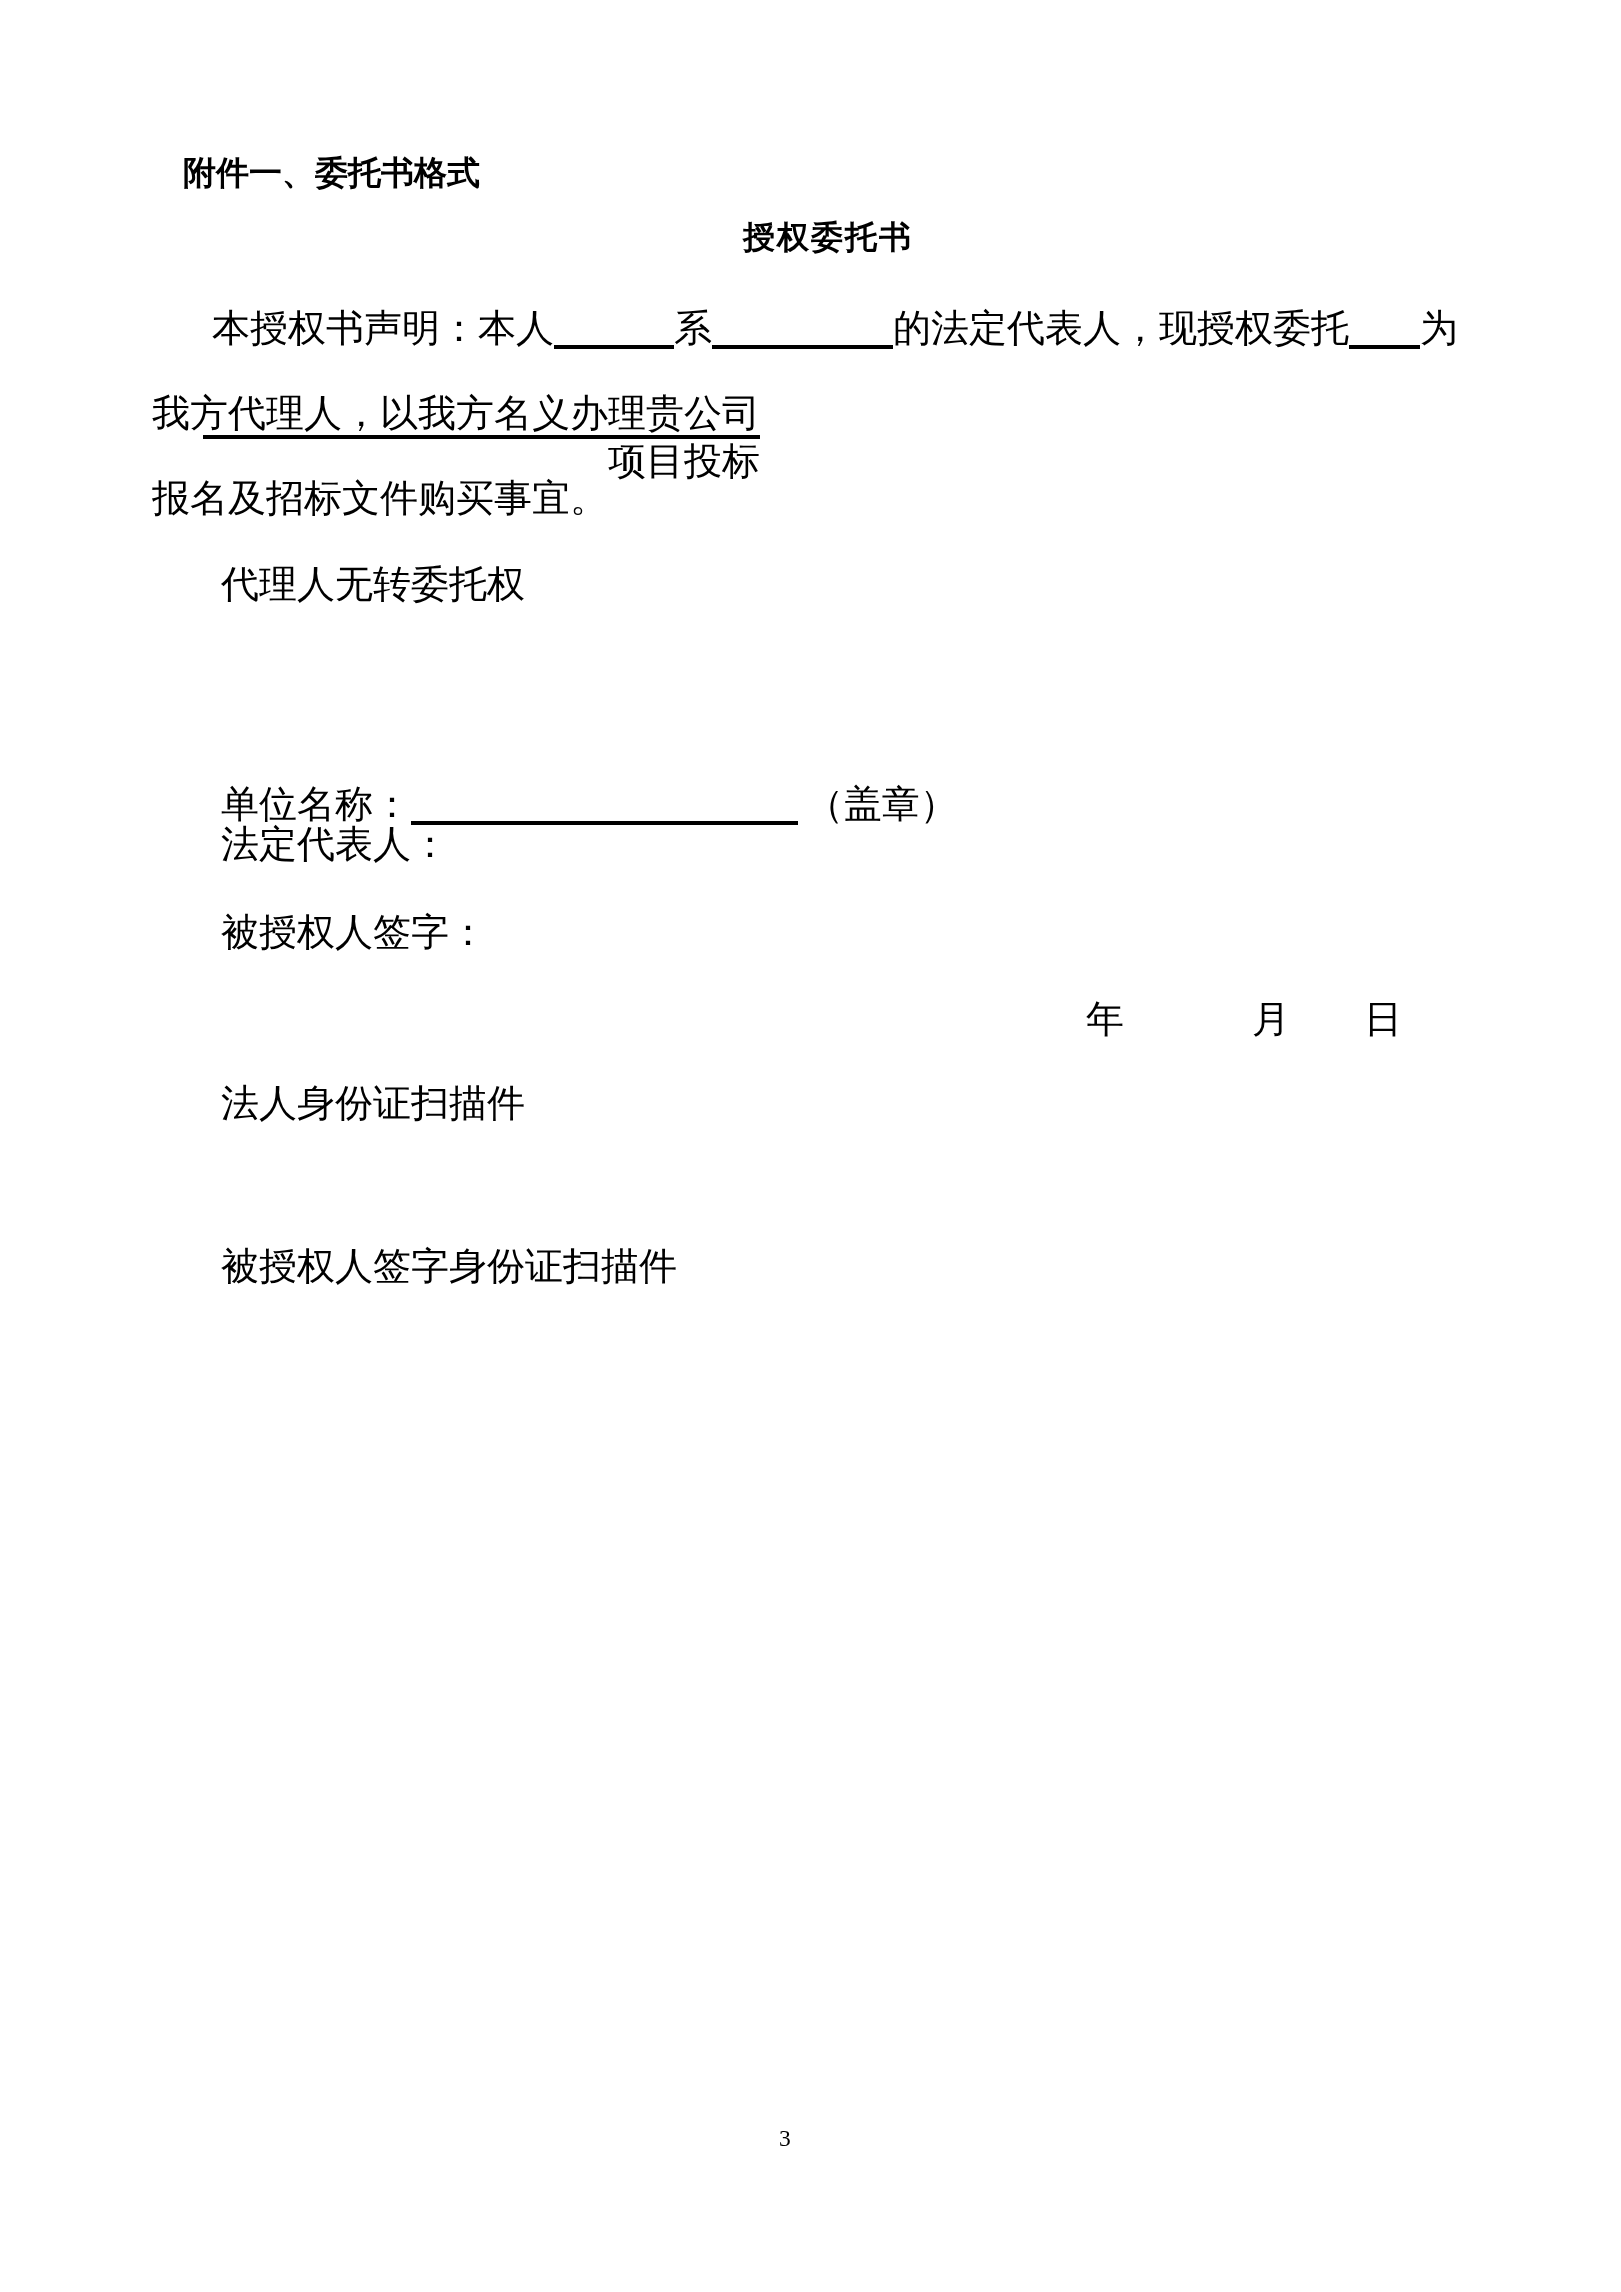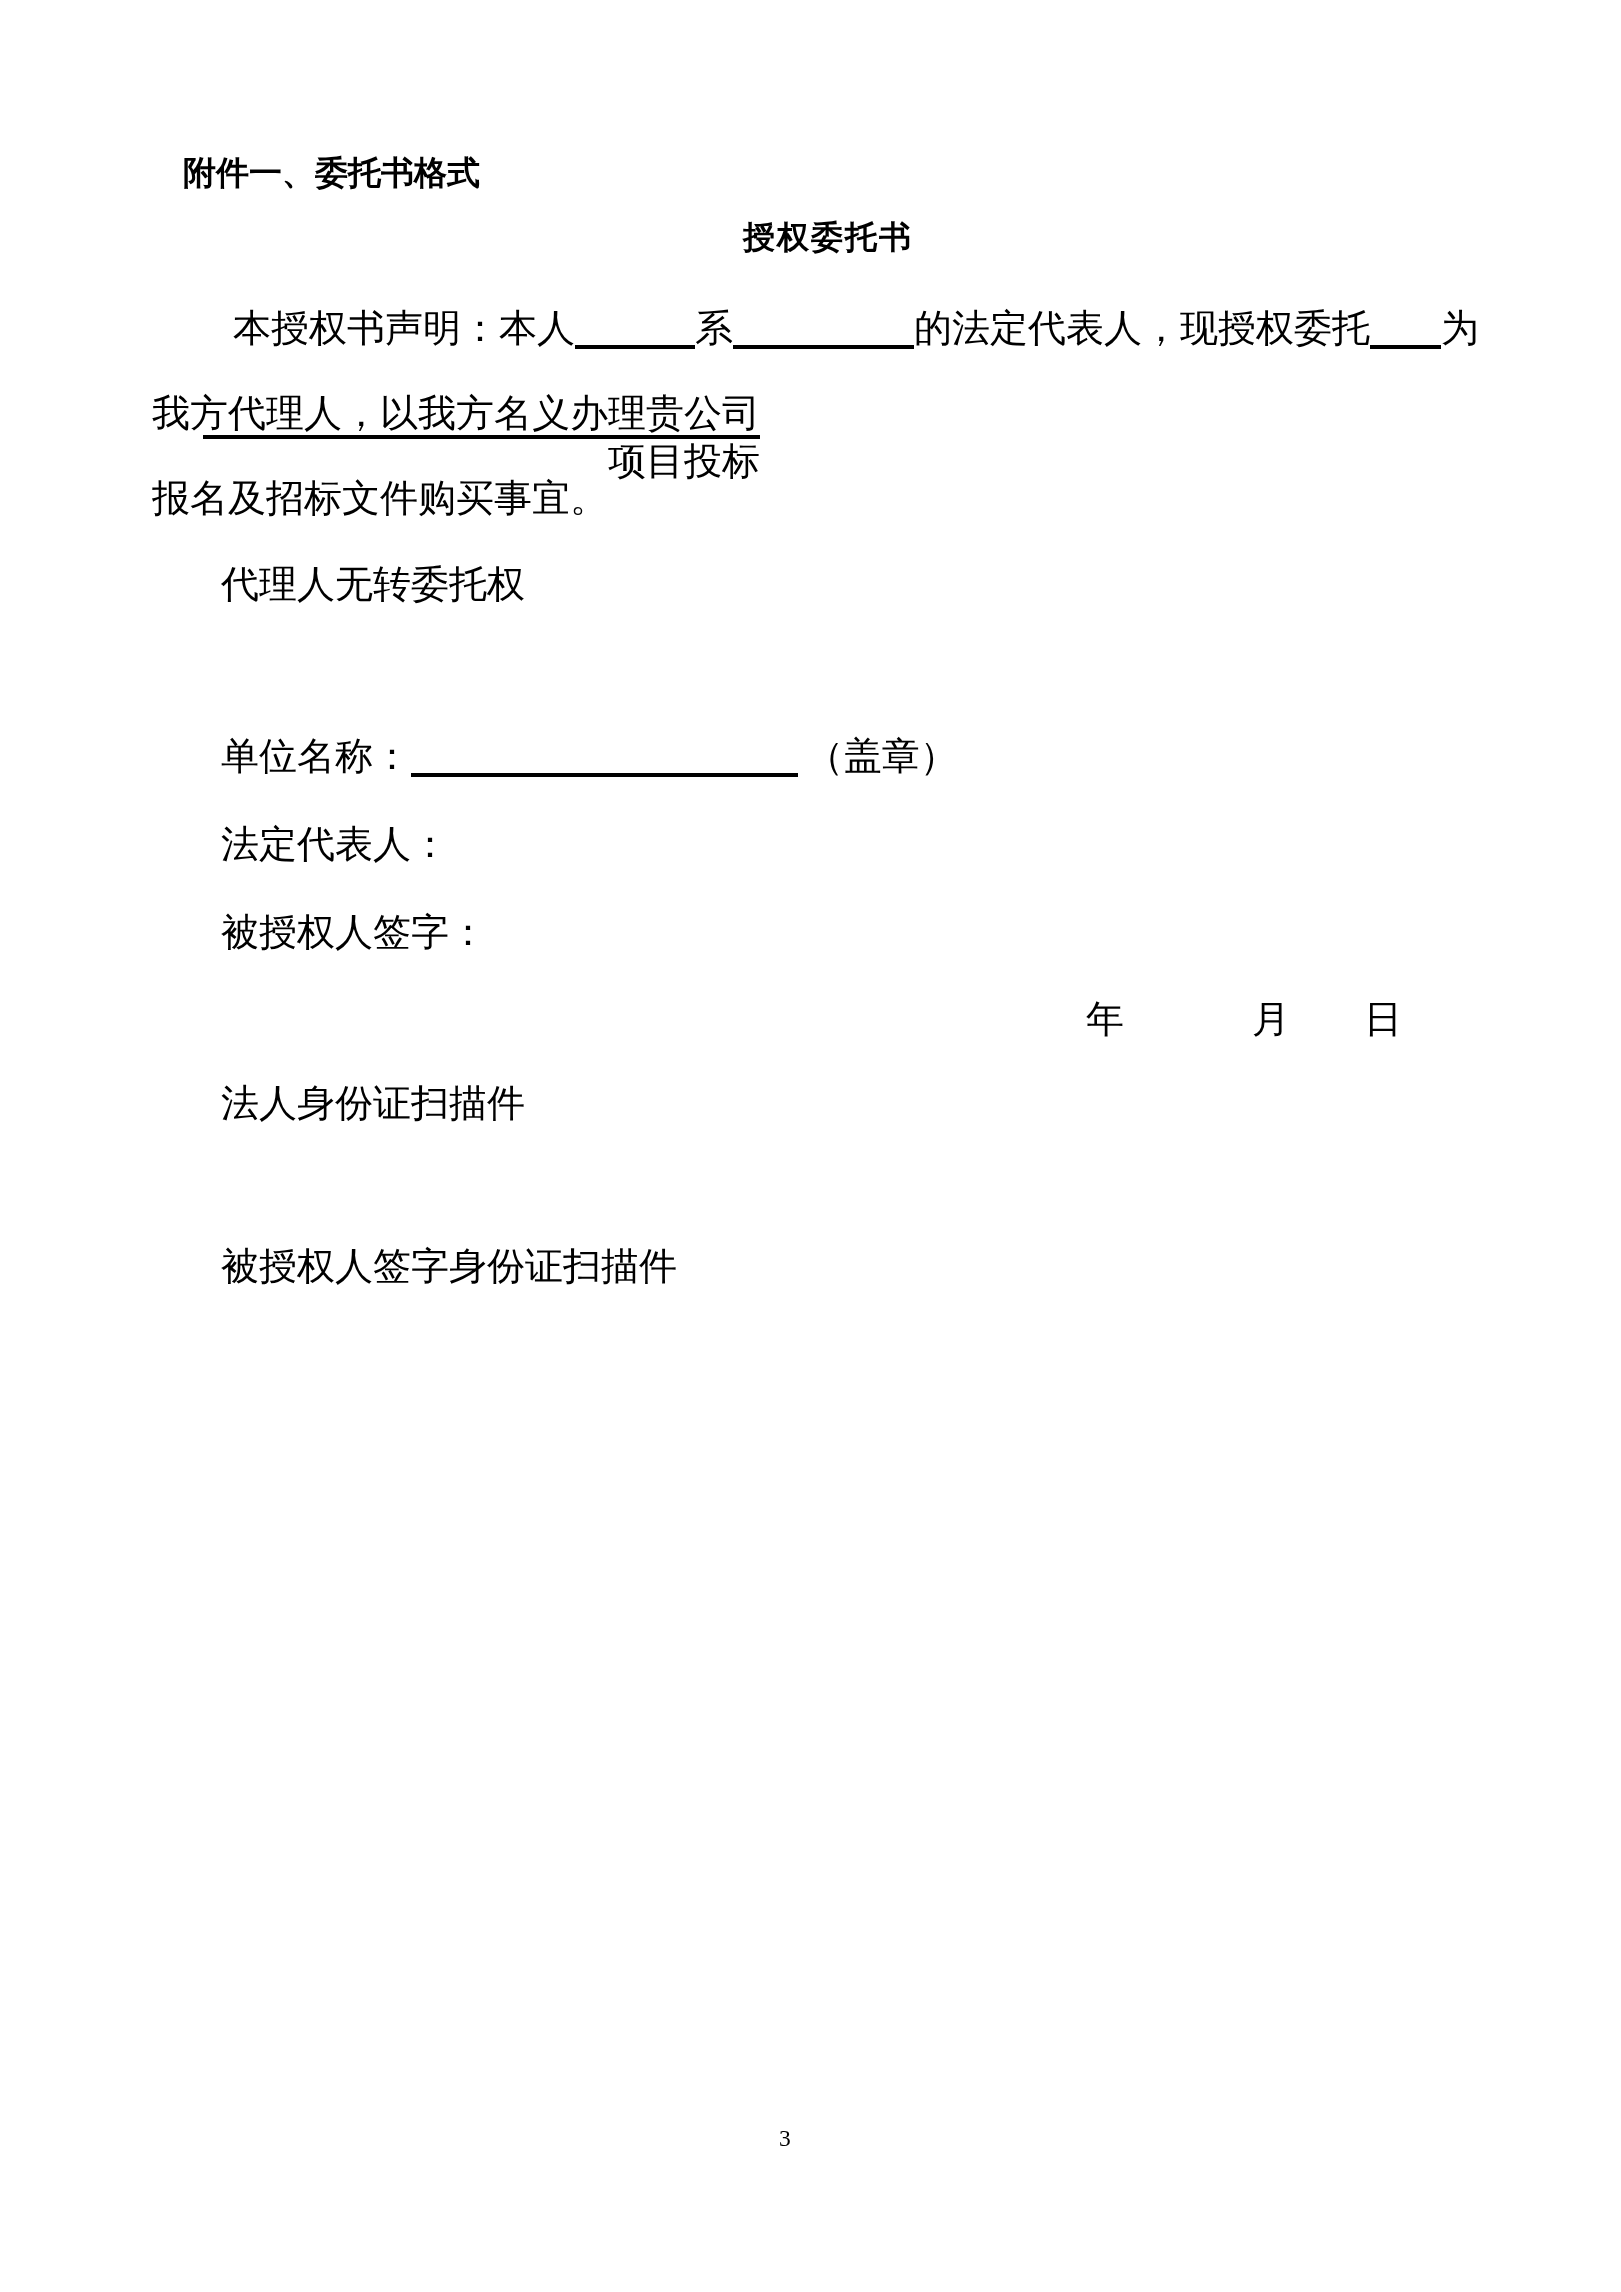--- a/index.html
+++ b/index.html
@@ -33,34 +33,34 @@
     line-height: 1.1;
     white-space: pre;
   }
   .blank {
     display: inline-block;
     height: 0;
     border-bottom: 4.9px solid #000000;
     align-self: flex-end;
     margin-bottom: 1px;
   }
-  .fieldtext { line-height: 1.12; }
+  .fieldtext { line-height: 1.12; margin-top: 48px; }
   .pagenum {
     font-size: 23.5px;
     line-height: 1;
   }
 </style>
 </head>
 <body>
 
 <div class="abs heading" style="left:183px; top:155px;">附件一、委托书格式</div>
 
 <div class="abs doc-title" style="left:743px; top:220px;">授权委托书</div>
 
-<div class="line" style="left:233px; top:307px;">
+<div class="line" style="left:212px; top:307px;">
   <span>本授权书声明：本人</span><span class="blank" style="width:120px;"></span><span>系</span><span class="blank" style="width:181px;"></span><span>的法定代表人，现授权委托</span><span class="blank" style="width:71px;"></span><span>为</span>
 </div>
 
 <div class="line" style="left:152px; top:392px;flex-direction:column;">
   <span>我方代理人，以我方名义办理贵公司</span><span class="blank" style="width:557px;"></span><span>项目投标</span>
 </div>
 
 <div class="line" style="left:152px; top:477px;">
   <span>报名及招标文件购买事宜。</span>
 </div>

